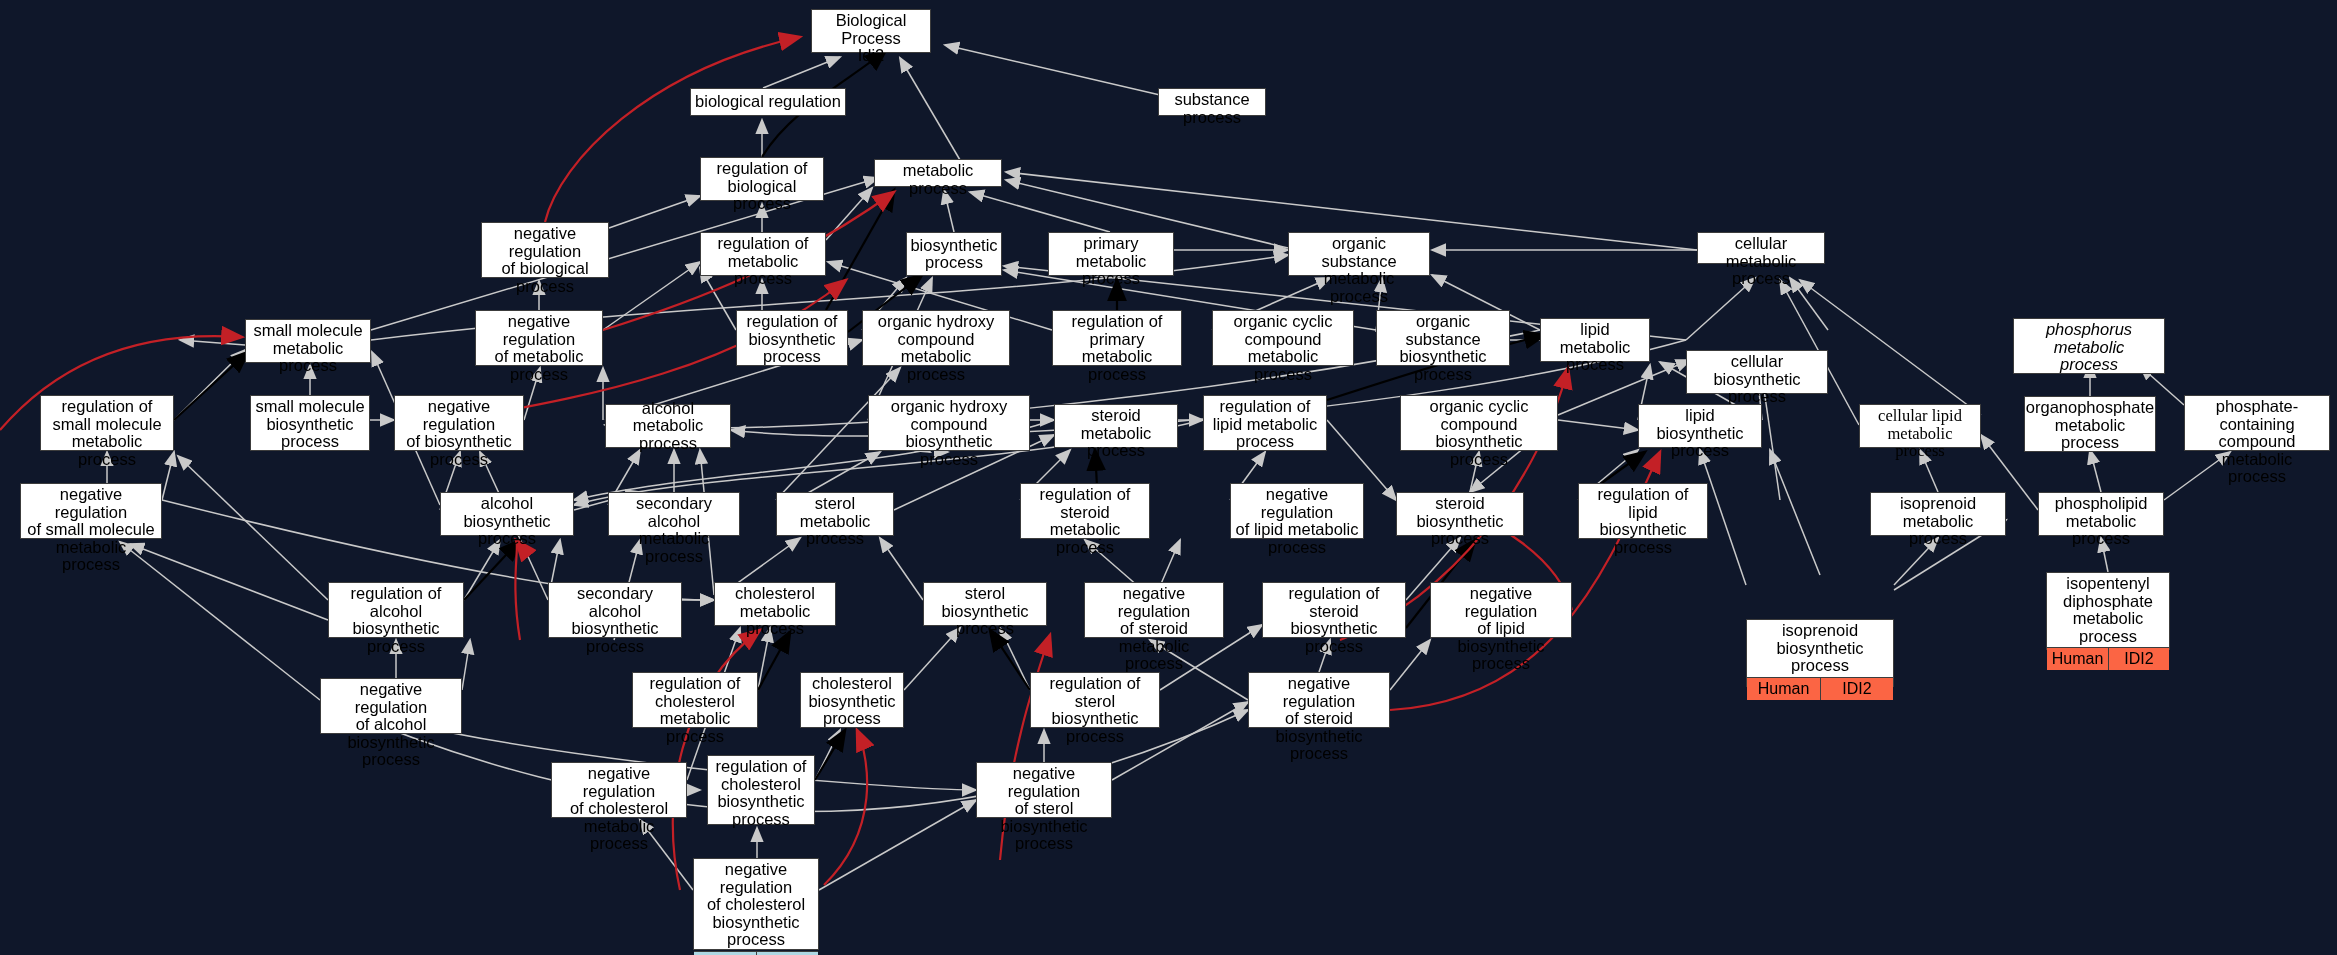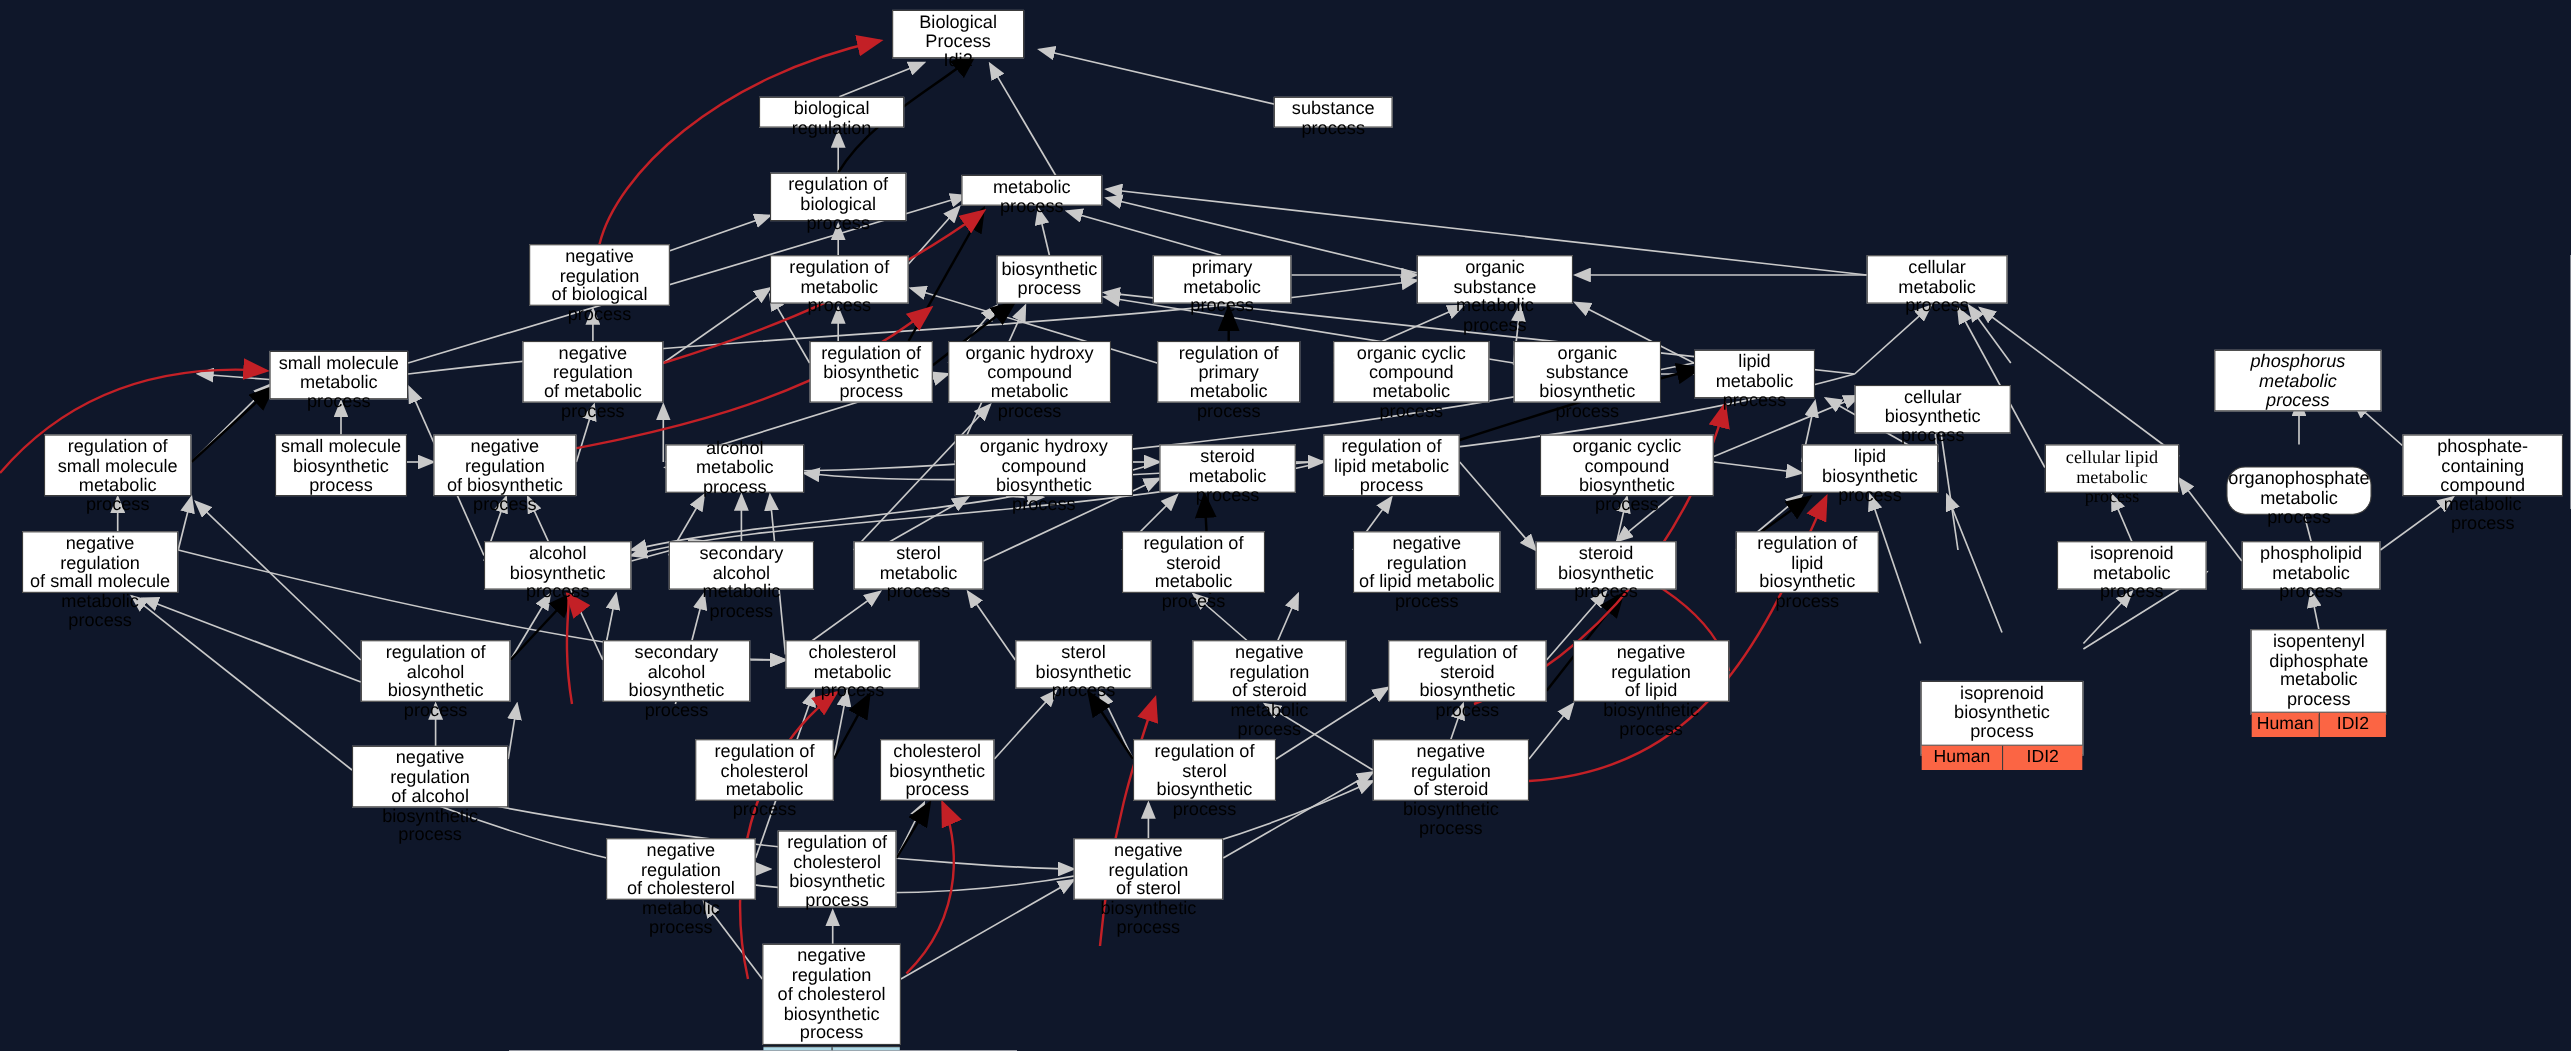--- a/index.html
+++ b/index.html
@@ -258,21 +258,21 @@
       <path d="M1390,710 C1560,700 1610,560 1660,452"></path>
       <path d="M1572,610 C1560,560 1500,520 1432,498"></path>
       <path d="M1340,640 C1450,600 1540,480 1568,368"></path>
     </g>
   </svg>
 
   <div class="node" style="left:811px;top:9px;width:120px;height:44px;">
     <div class="lbl">Biological Process
 Idi2</div>
   </div>
-  <div class="node" style="left:690px;top:88px;width:132px;height:28px;">
+  <div class="node" style="left:690px;top:88px;width:156px;height:28px;">
     <div class="lbl">biological regulation</div>
   </div>
   <div class="node" style="left:1158px;top:88px;width:108px;height:28px;">
     <div class="lbl">substance process</div>
   </div>
   <div class="node" style="left:700px;top:157px;width:124px;height:44px;">
     <div class="lbl">regulation of
 biological process</div>
   </div>
   <div class="node" style="left:874px;top:159px;width:128px;height:28px;">
@@ -292,21 +292,21 @@
 process</div>
   </div>
   <div class="node" style="left:1048px;top:232px;width:126px;height:44px;">
     <div class="lbl">primary metabolic
 process</div>
   </div>
   <div class="node" style="left:1288px;top:232px;width:142px;height:44px;">
     <div class="lbl">organic substance
 metabolic process</div>
   </div>
-  <div class="node" style="left:1697px;top:232px;width:128px;height:44px;">
+  <div class="node" style="left:1697px;top:232px;width:128px;height:32px;">
     <div class="lbl">cellular metabolic
 process</div>
   </div>
   <div class="node" style="left:245px;top:319px;width:126px;height:44px;">
     <div class="lbl">small molecule
 metabolic process</div>
   </div>
   <div class="node" style="left:475px;top:310px;width:128px;height:56px;">
     <div class="lbl">negative regulation
 of metabolic
@@ -388,21 +388,21 @@
 process</div>
   </div>
   <div class="node" style="left:1638px;top:404px;width:124px;height:44px;">
     <div class="lbl">lipid biosynthetic
 process</div>
   </div>
   <div class="node" style="left:1859px;top:404px;width:122px;height:44px;font-family:Liberation Serif, serif;">
     <div class="lbl">cellular lipid
 metabolic process</div>
   </div>
-  <div class="node" style="left:2024px;top:424px;width:132px;height:44px;border-radius:17px;">
+  <div class="node" style="left:2024px;top:396px;width:132px;height:56px;">
     <div class="lbl">organophosphate
 metabolic process</div>
   </div>
   <div class="node" style="left:2184px;top:395px;width:146px;height:56px;">
     <div class="lbl">phosphate-containing
 compound metabolic
 process</div>
   </div>
   <div class="node" style="left:20px;top:483px;width:142px;height:56px;">
     <div class="lbl">negative regulation

